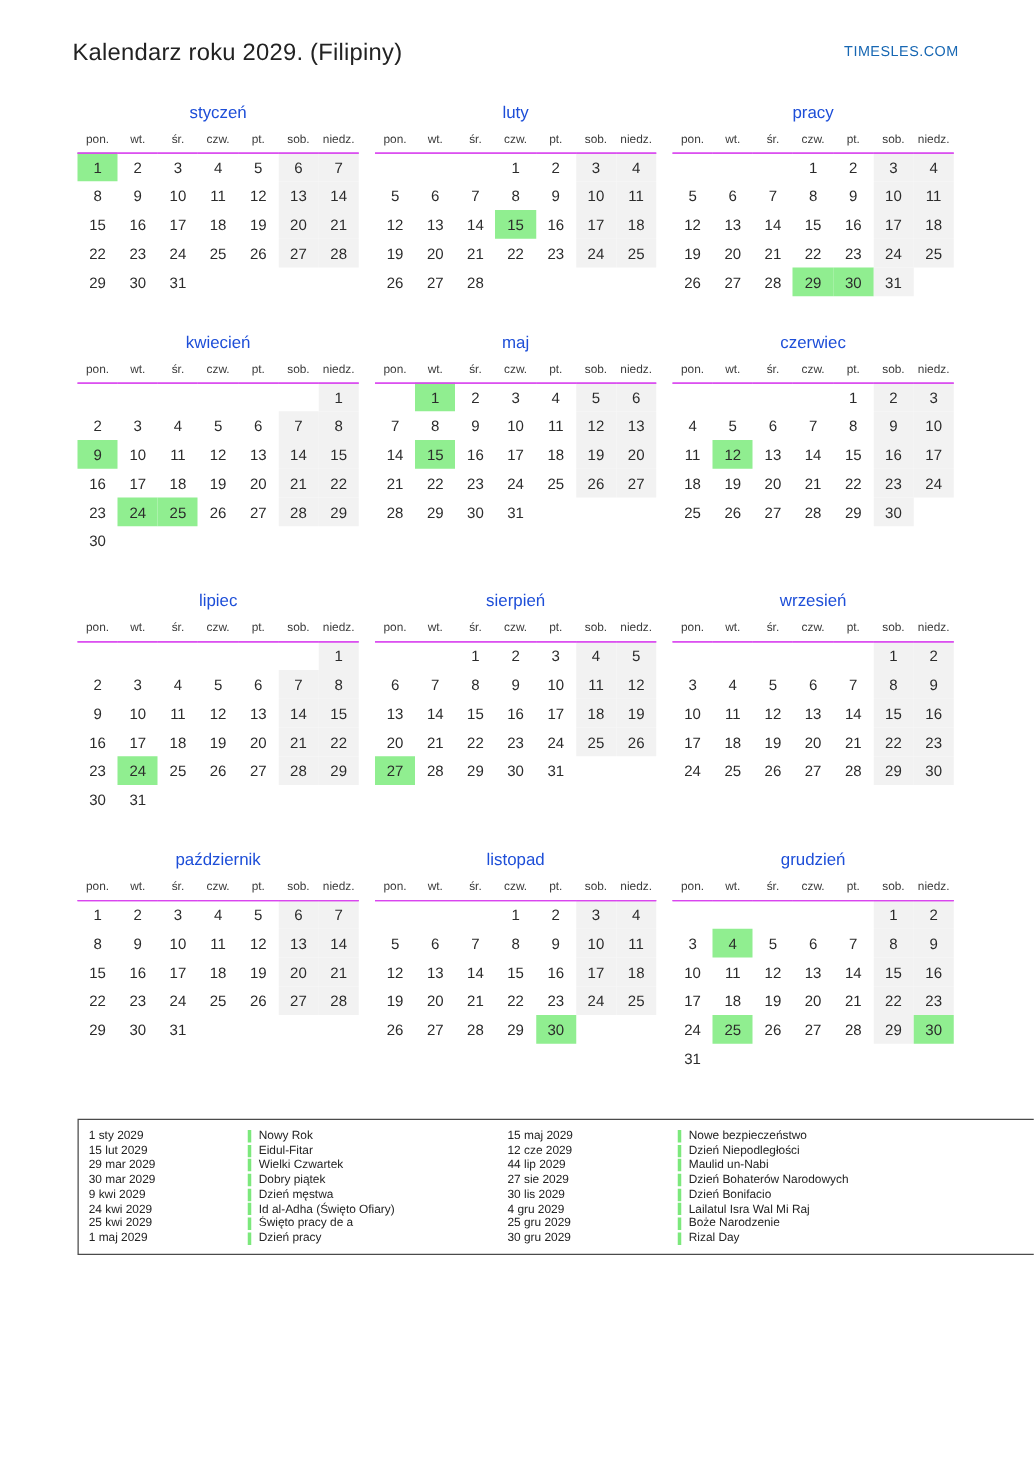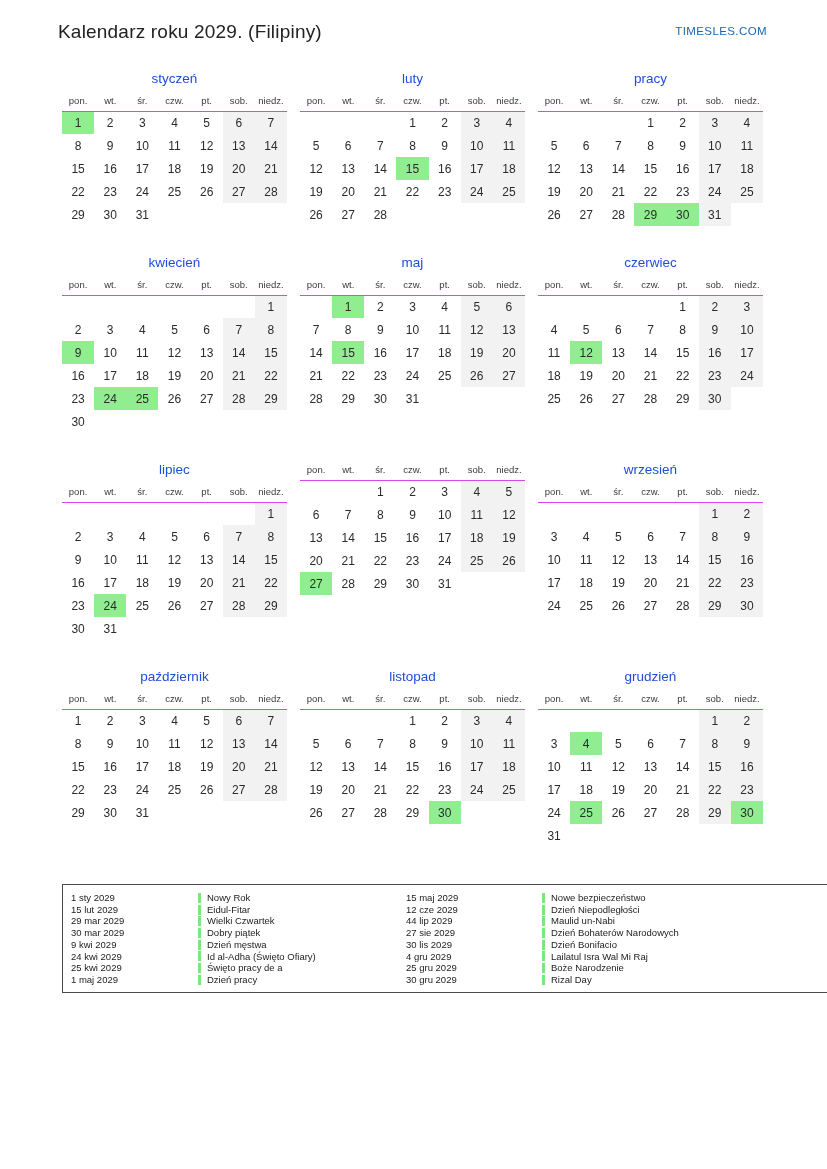--- a/index.html
+++ b/index.html
@@ -9,21 +9,21 @@
     font-family: "Liberation Sans", sans-serif;
     color: #222;
     position: relative;
     overflow: hidden;
   }
   .page { width: 827px; height: 1169px; background: #fff; }
 
   
   .header {
     display: flex; justify-content: space-between; align-items: flex-start;
-    padding: 21px 60px 0 58px;
+    padding: 32px 60px 0 58px;
   }
   .page-title { font-size: 19px; color: #222; letter-spacing: 0.2px; }
   .brand-link {
     font-size: 11.5px; color: #1767b3; text-decoration: none;
     letter-spacing: 0.4px; margin-top: 4px;
   }
 
   
   .months {
     margin: 26px 0 0 62px;
@@ -535,20 +535,21 @@
               <td></td>
               <td></td>
               <td></td>
               <td></td>
               <td></td>
             </tr>
           </tbody>
         </table>
       </div>
       <div class="month">
+        <div class="month-title">sierpień</div>
         <table class="cal">
           <thead>
             <tr>
               <th>pon.</th>
               <th>wt.</th>
               <th>śr.</th>
               <th>czw.</th>
               <th>pt.</th>
               <th>sob.</th>
               <th>niedz.</th>

